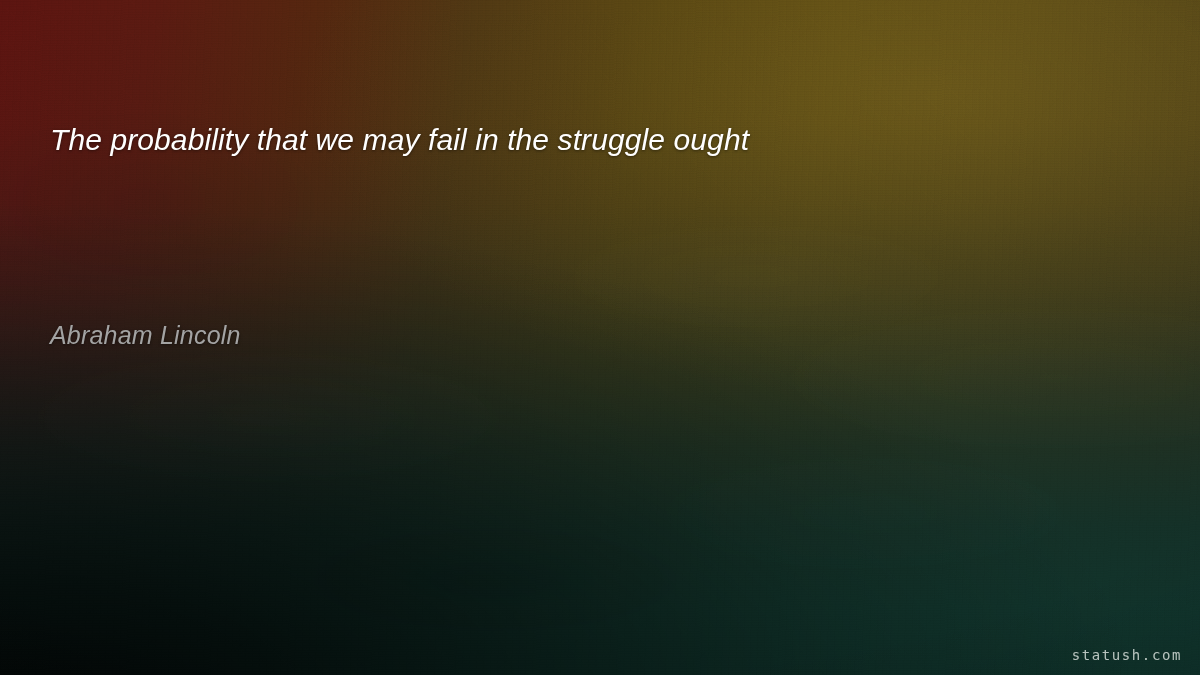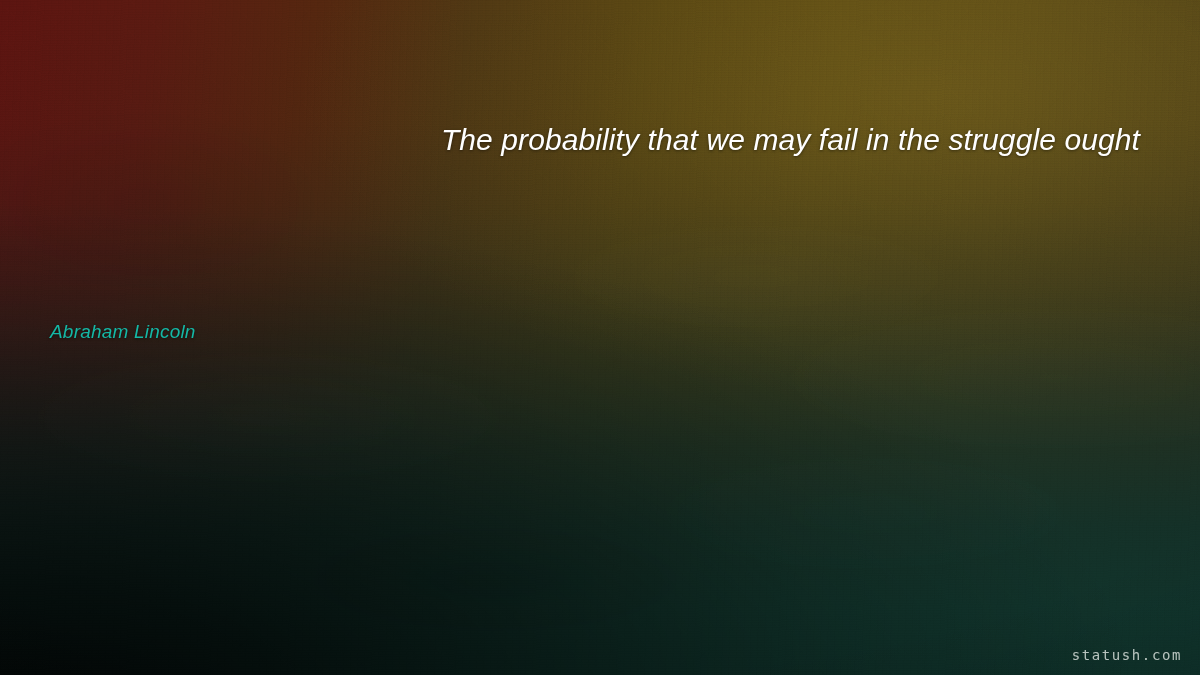--- a/index.html
+++ b/index.html
@@ -133,40 +133,39 @@
   .content {
     position: absolute;
     inset: 0;
   }
 
   .quote-block {
     position: absolute;
     left: 50px;
     top: 106px;
     width: 1090px;
-    text-align: right;
   }
 
   .quote-line {
     color: #ffffff;
     font-size: 30px;
     font-style: italic;
     font-weight: 500;
     line-height: 68px;
     letter-spacing: 0.1px;
     white-space: nowrap;
     text-shadow: 0 1px 3px rgba(0, 0, 0, 0.45);
   }
 
   .author {
     position: absolute;
     left: 50px;
     top: 321px;
-    color: #14b8a6;
-    font-size: 19px;
+    color: #a3a3a3;
+    font-size: 25px;
     font-style: italic;
     font-weight: 400;
     letter-spacing: 0.2px;
     white-space: nowrap;
     text-shadow: 0 1px 3px rgba(0, 0, 0, 0.45);
   }
 
   .watermark {
     position: absolute;
     right: 18px;

